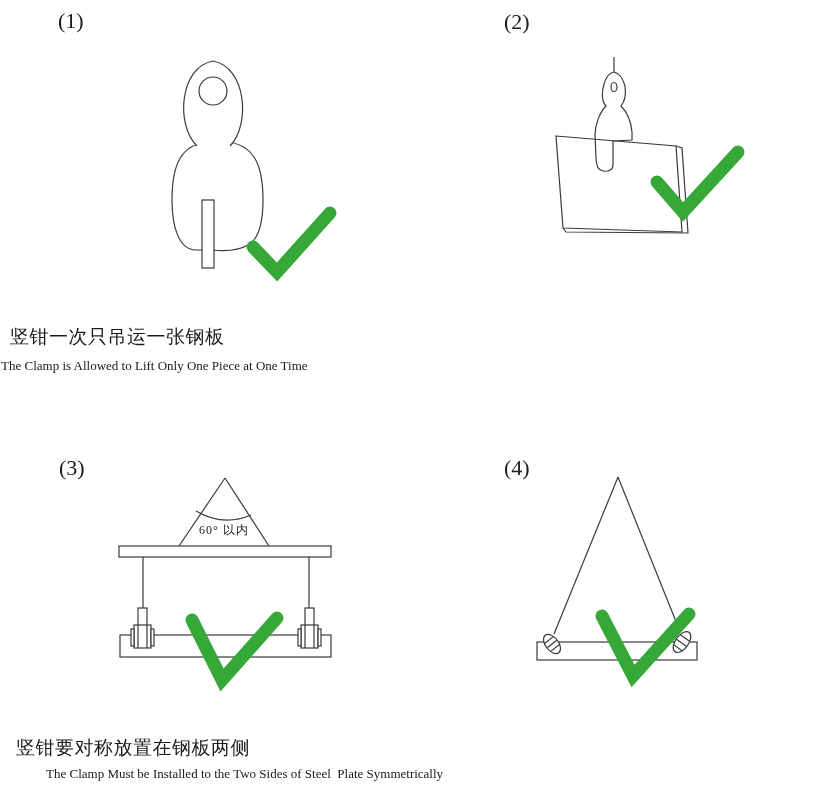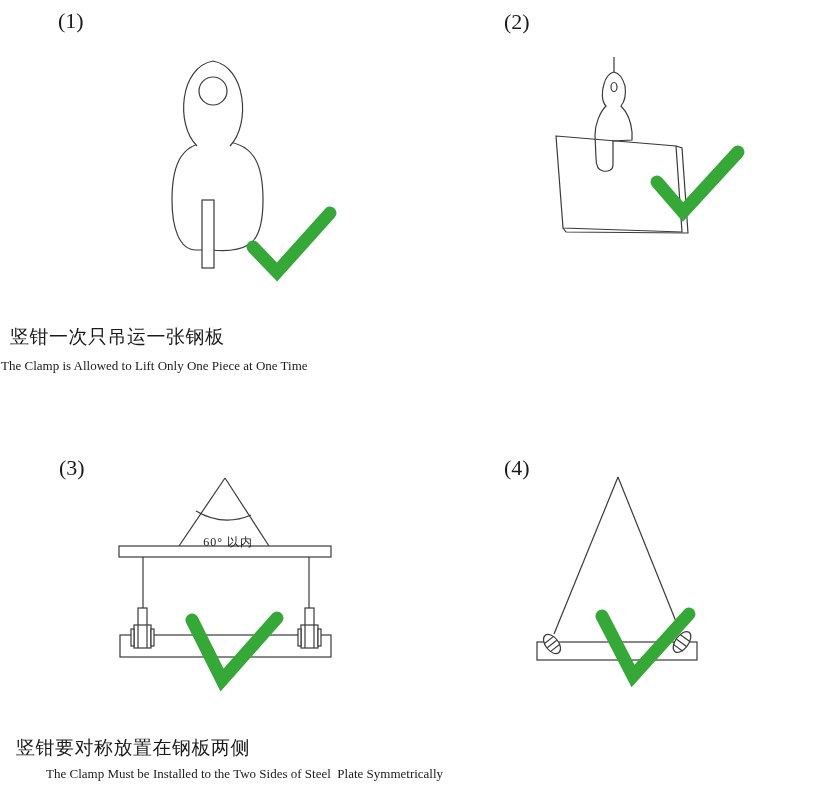--- a/index.html
+++ b/index.html
@@ -6,21 +6,21 @@
   .page{
     position:relative;width:814px;height:798px;background:#ffffff;
     overflow:hidden;font-family:"Liberation Serif", serif;color:#1a1a1a;
   }
   .pnum{position:absolute;font-size:22px;line-height:24px;}
   .cap{position:absolute;text-align:left;}
   .cap-zh{font-size:19px;letter-spacing:0.5px;}
   .cap-en{font-size:13px;white-space:pre;}
   .angle-label{
     position:absolute;left:195px;top:522px;width:58px;
-    font-size:12px;text-align:right;letter-spacing:1px;margin-top:12px;
+    font-size:12px;text-align:center;letter-spacing:1px;
   }
   .fig{position:absolute;}
   .lineart{stroke:#3a3a3a;stroke-width:1.2;fill:none;}
   .wf{fill:#ffffff;}
   .check{
     fill:none;stroke:#35a838;stroke-width:13;
     stroke-linecap:round;stroke-linejoin:miter;
   }
 </style>
 </head>

